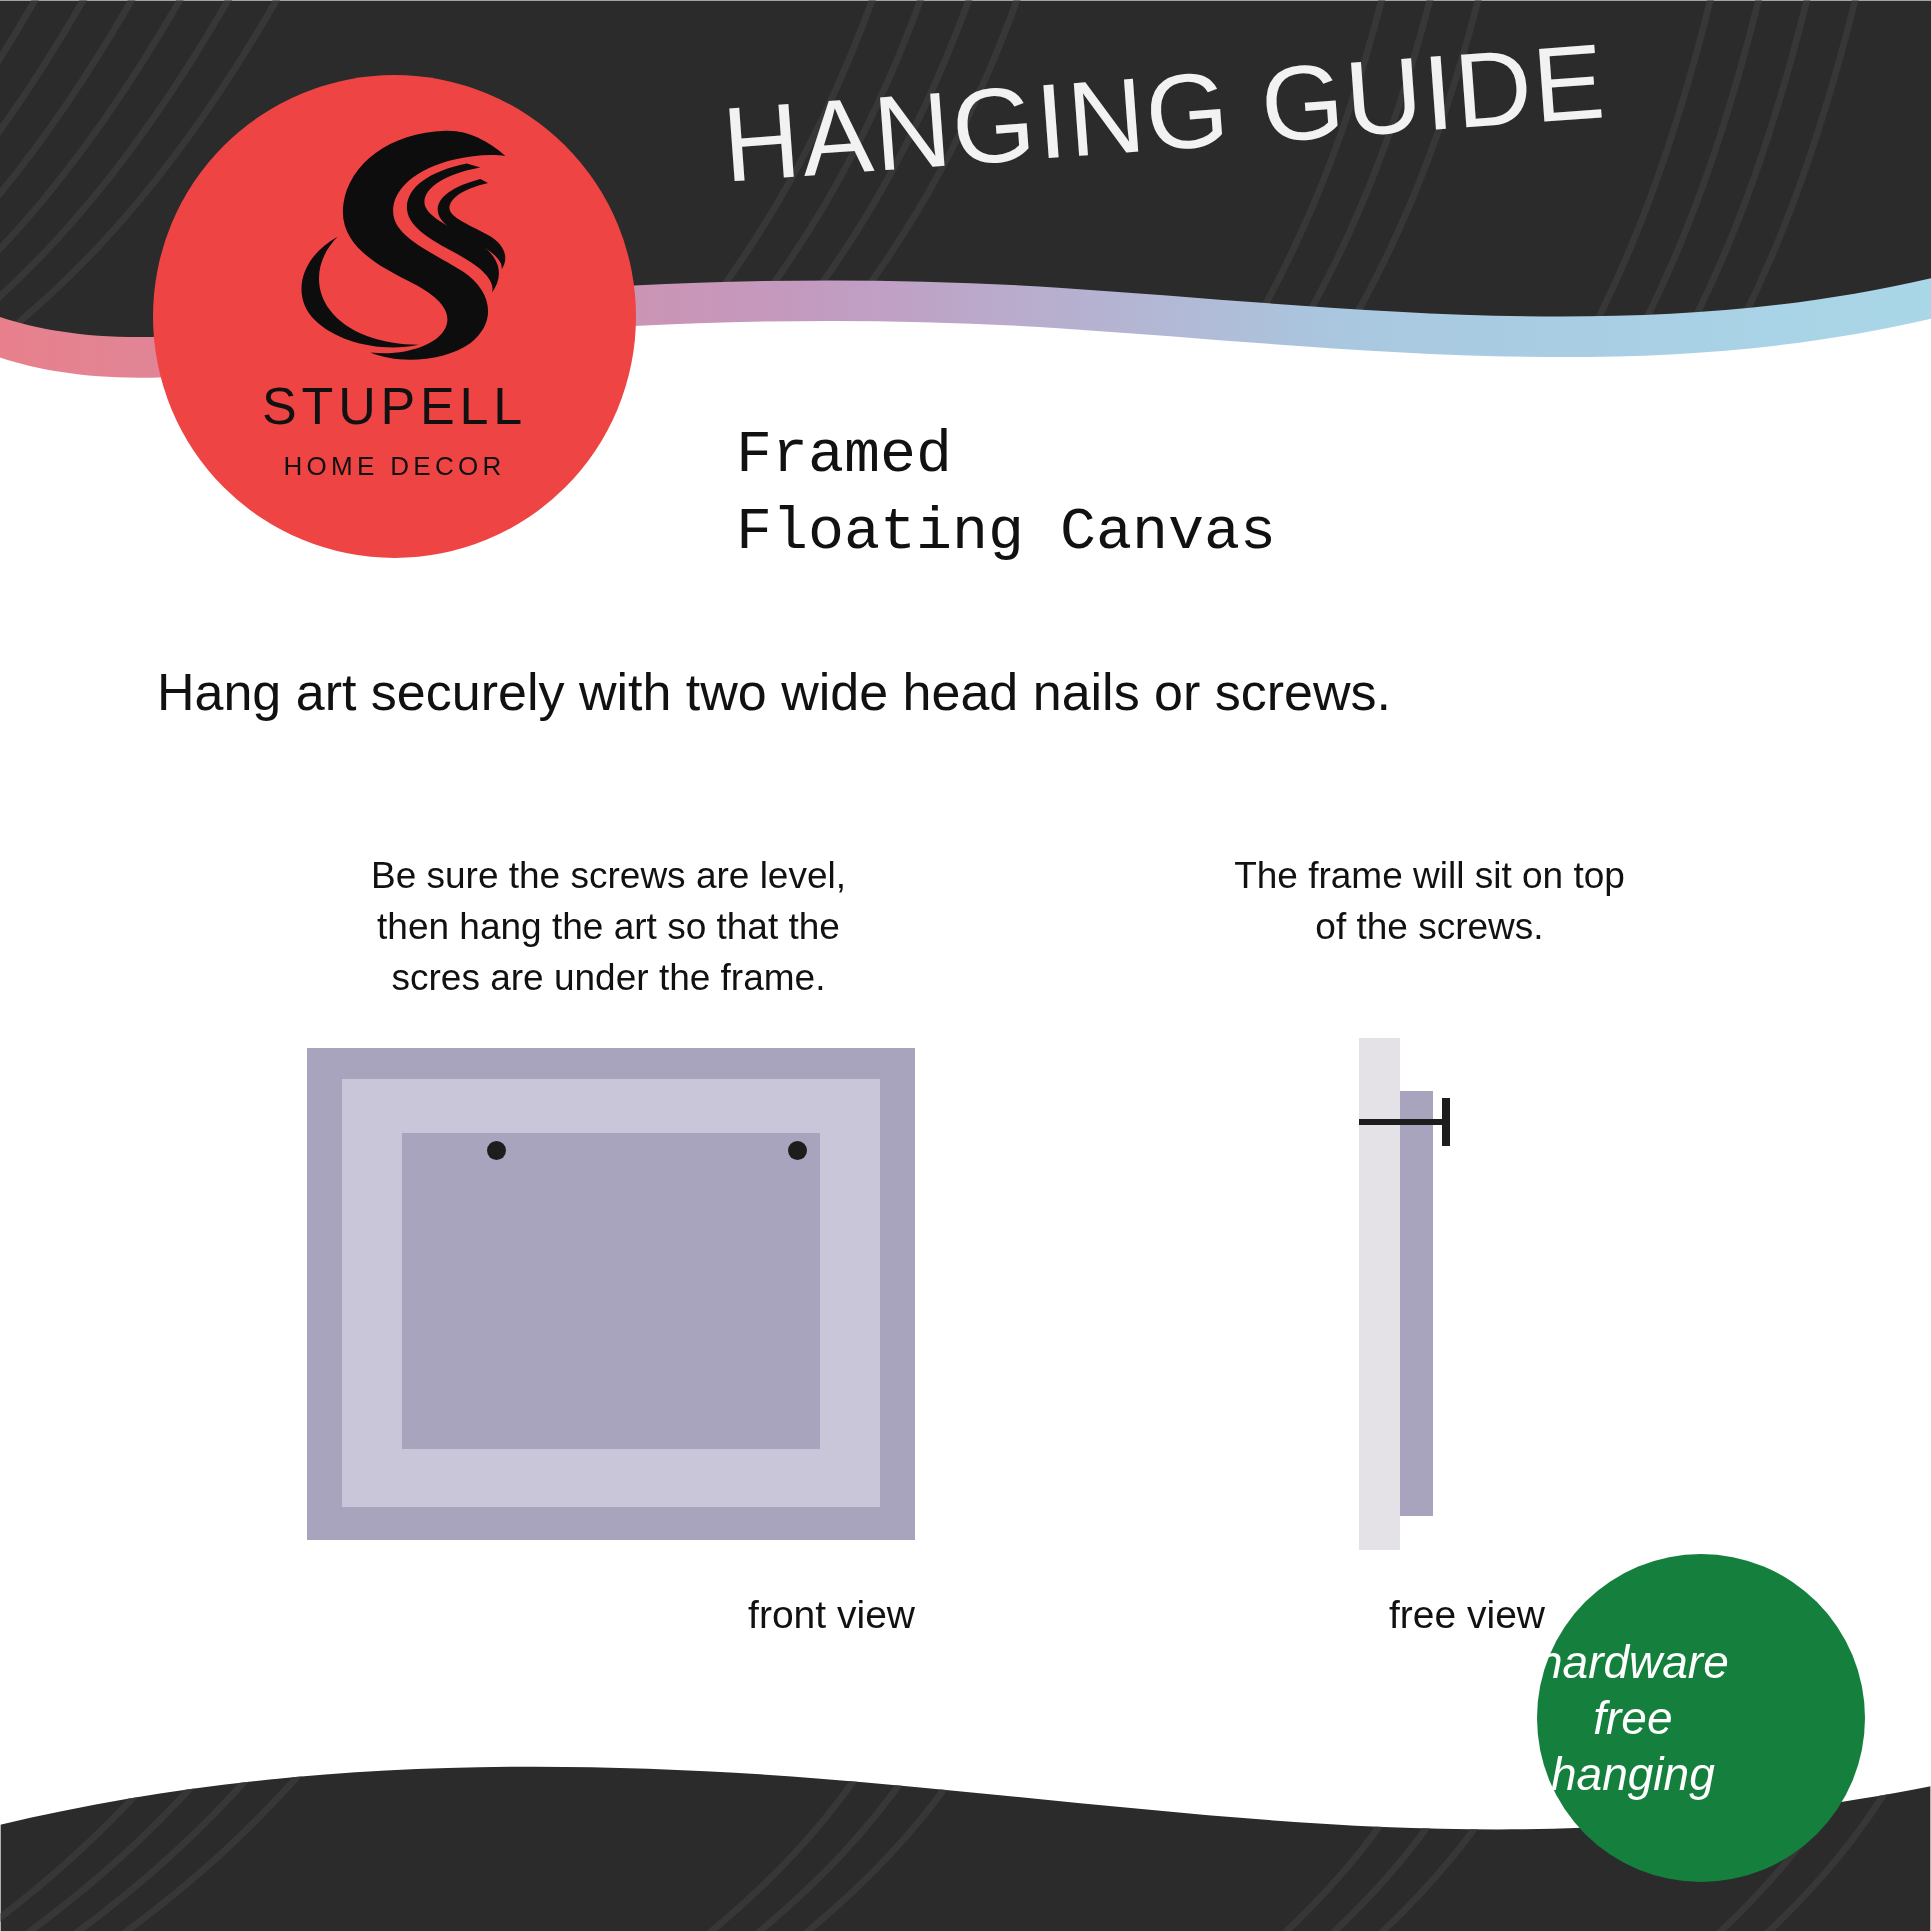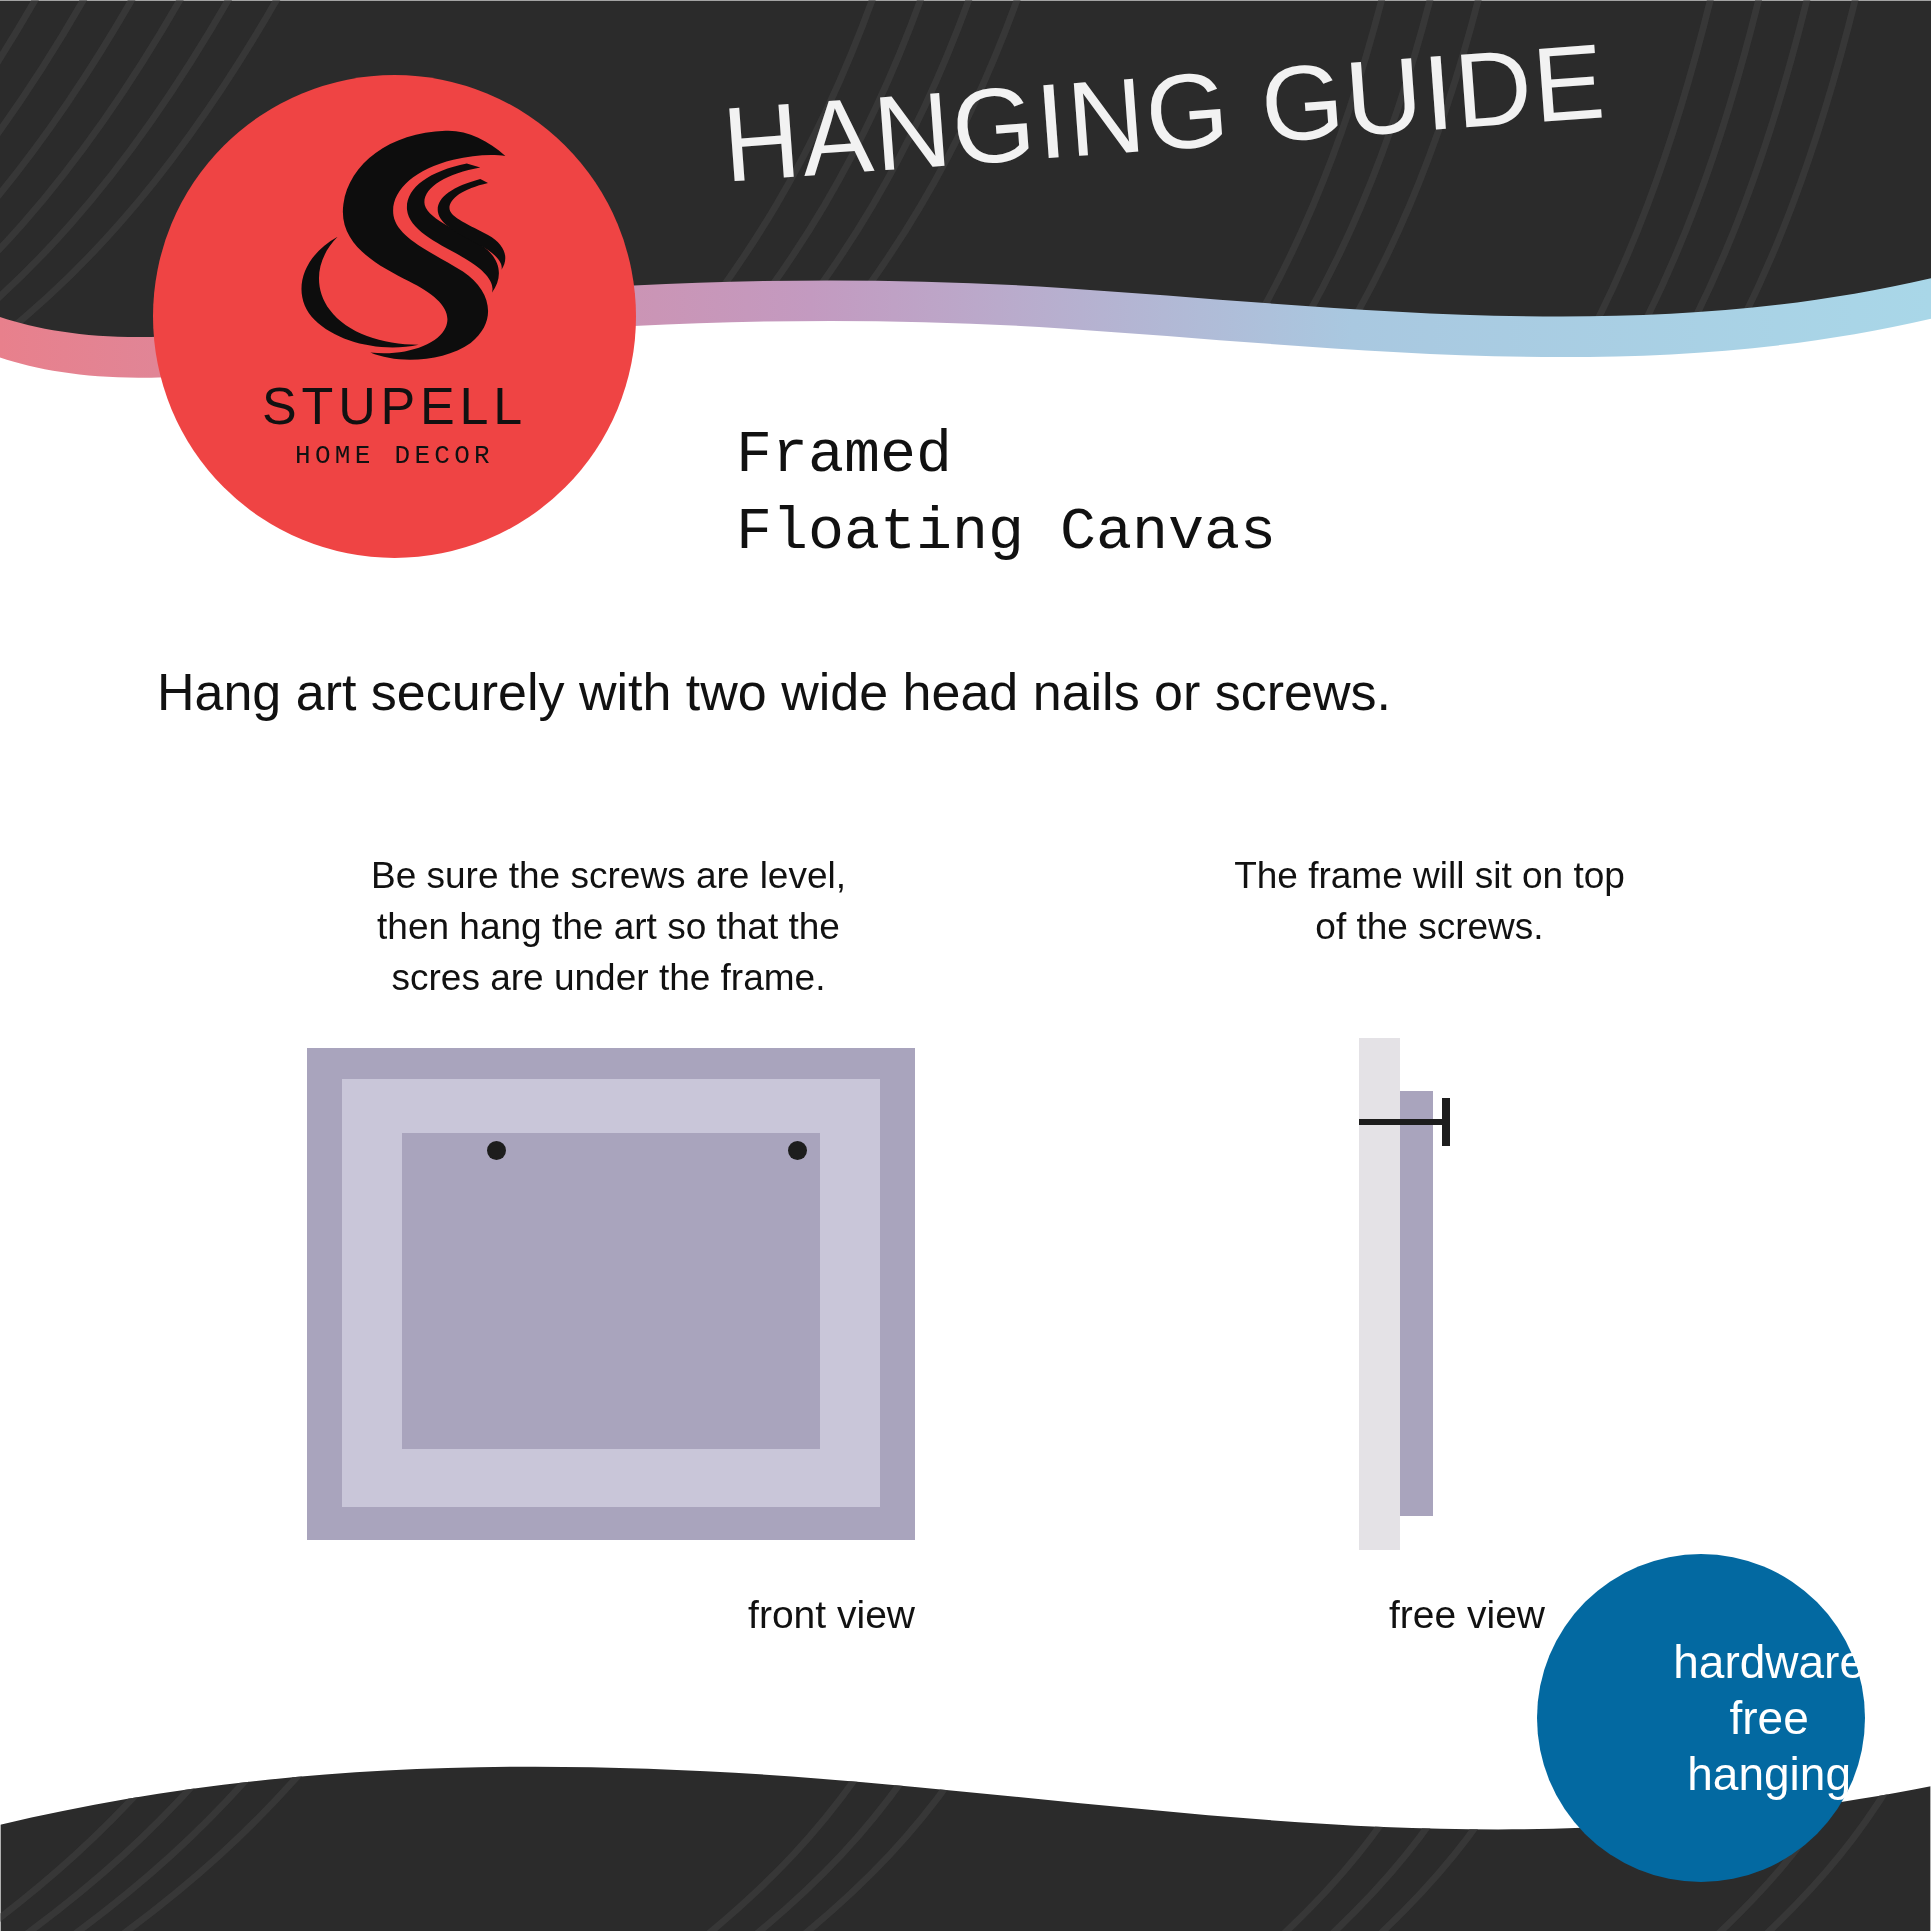--- a/index.html
+++ b/index.html
@@ -60,25 +60,25 @@
   }
   .logo-name {
     font-family: "Liberation Sans", sans-serif;
     font-size: 52px;
     letter-spacing: 4.8px;
     color: #111111;
     margin-top: 3.9px;
     font-weight: 400;
   }
   .logo-sub {
-    font-family: Liberation Mono, monospace;
+    font-family: Liberation Sans, sans-serif;
     font-size: 26px;
     letter-spacing: 4.3px;
     color: #111111;
-    margin-top: 5px;
+    margin-top: 15px;
     font-weight: 400;
   }
 
   
   .guide-title {
     position: absolute;
     left: 719px;
     top: 85px;
     font-family: "Liberation Sans", sans-serif;
     font-size: 106px;
@@ -222,25 +222,26 @@
   }
 
   
   .bubble {
     position: absolute;
     left: 1537px;
     top: 1554px;
     width: 328px;
     height: 328px;
     border-radius: 50%;
-    background: #0369a1;
+    background: #15803d;
     display: flex;
     align-items: center;
-    justify-content: flex-end;
+    justify-content: flex-start;
     z-index: 6;
+    font-style: italic;
   }
   .bubble-text {
     font-family: "Liberation Sans", sans-serif;
     font-size: 46px;
     line-height: 1.22;
     color: #ffffff;
     text-align: center;
     white-space: pre-line;
   }
 </style>

